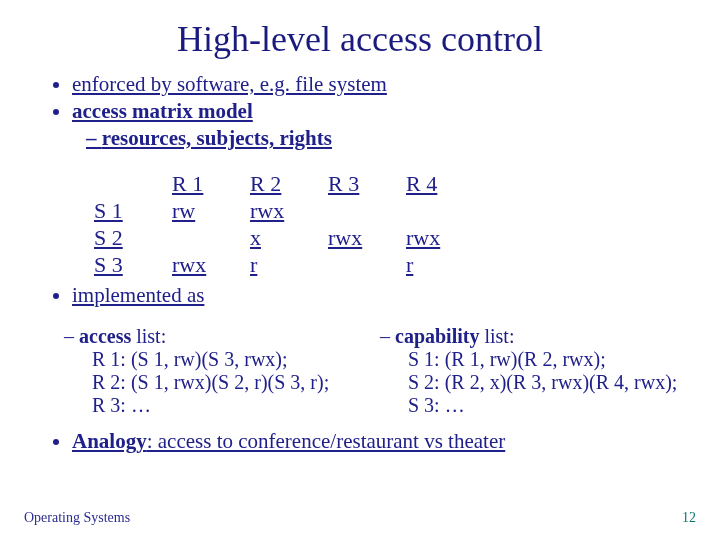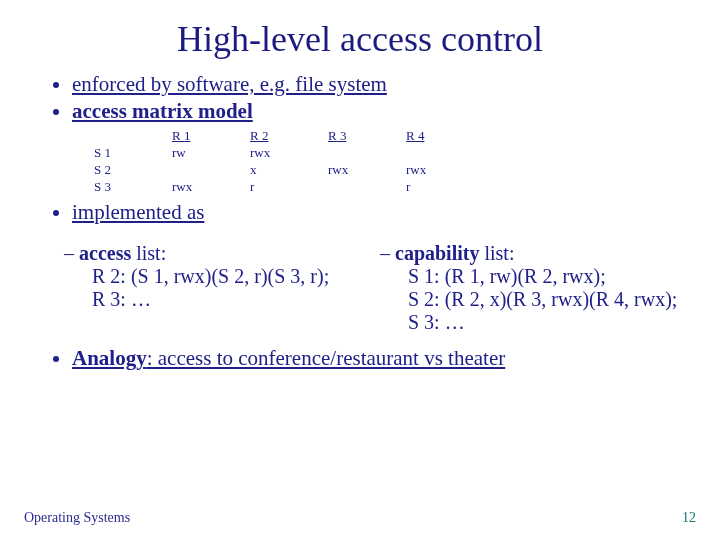--- a/index.html
+++ b/index.html
@@ -37,22 +37,23 @@
     list-style: none;
     margin: 2px 0 0 14px;
     padding: 0;
     font-size: 21px;
   }
   ul.sub > li::before {
     content: "–  ";
   }
   .bold { font-weight: bold; }
   .matrix {
-    margin: 4px 0 4px 70px;
-    font-size: 13px;
+    margin: 20px 0 4px 70px;
+    font-size: 22px;
+    text-decoration: underline;
   }
   .matrix table {
     border-collapse: collapse;
   }
   .matrix td, .matrix th {
     padding: 0 22px 1px 0;
     text-align: left;
     font-weight: normal;
     min-width: 56px;
   }
@@ -92,20 +93,23 @@
 <body>
 
 <div class="slide">
 
   <h1 class="title">High-level access control</h1>
 
   <ul class="top">
     <li>enforced by software, e.g. file system</li>
     <li>
       <span class="bold">access matrix model</span>
+      <ul class="sub">
+        <li class="bold">resources, subjects, rights</li>
+      </ul>
     </li>
   </ul>
 
   <div class="matrix">
     <table>
       <tbody>
           <tr>
         <td></td>
         <th>R 1</th>
         <th>R 2</th>
@@ -139,20 +143,21 @@
 
   <ul class="top">
     <li>implemented as</li>
   </ul>
 
   <div class="lists-row">
     <div class="lists-col">
       <div class="dash">
         <span class="bold">access</span><span> list:</span>
       </div>
+      <div class="line">R 1: (S 1, rw)(S 3, rwx);</div>
       <div class="line">R 2: (S 1, rwx)(S 2, r)(S 3, r);</div>
       <div class="line">R 3: …</div>
     </div>
     <div class="lists-col">
       <div class="dash">
         <span class="bold">capability</span><span> list:</span>
       </div>
       <div class="line">S 1: (R 1, rw)(R 2, rwx);</div>
       <div class="line">S 2: (R 2, x)(R 3, rwx)(R 4, rwx);</div>
       <div class="line">S 3: …</div>

